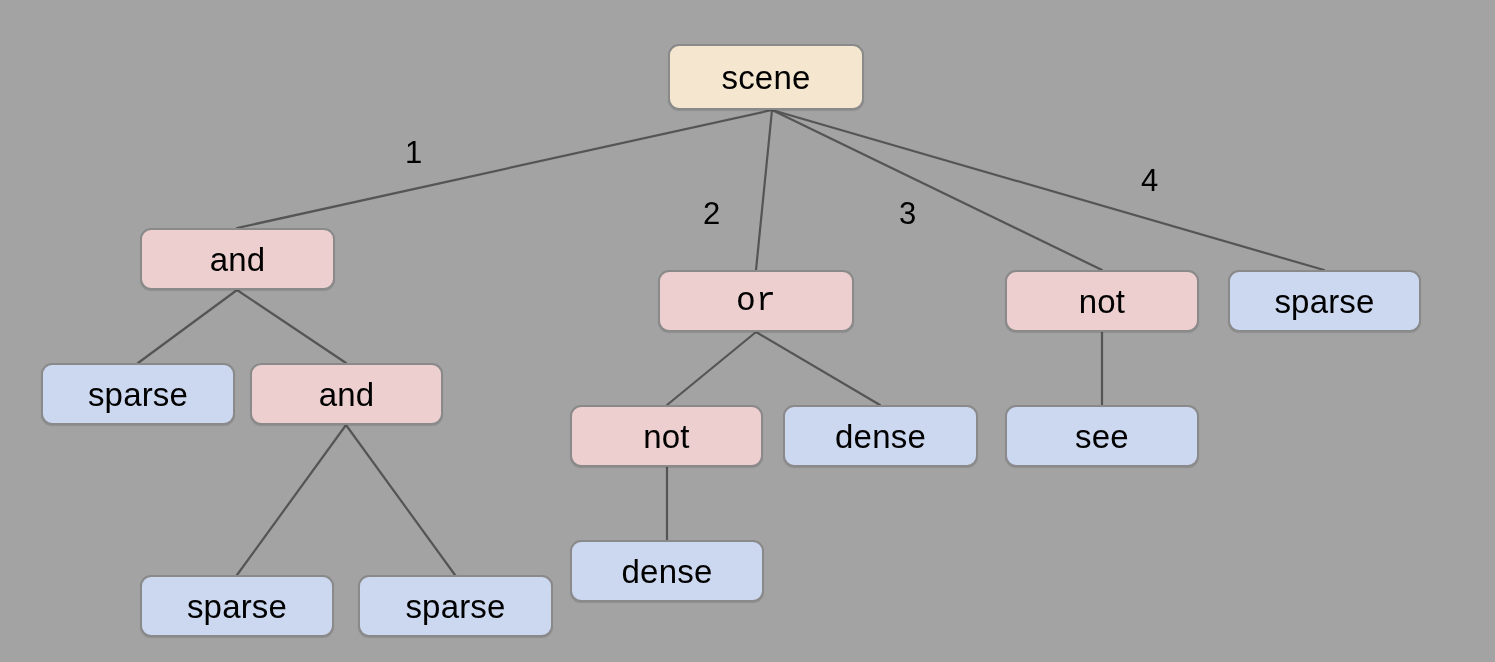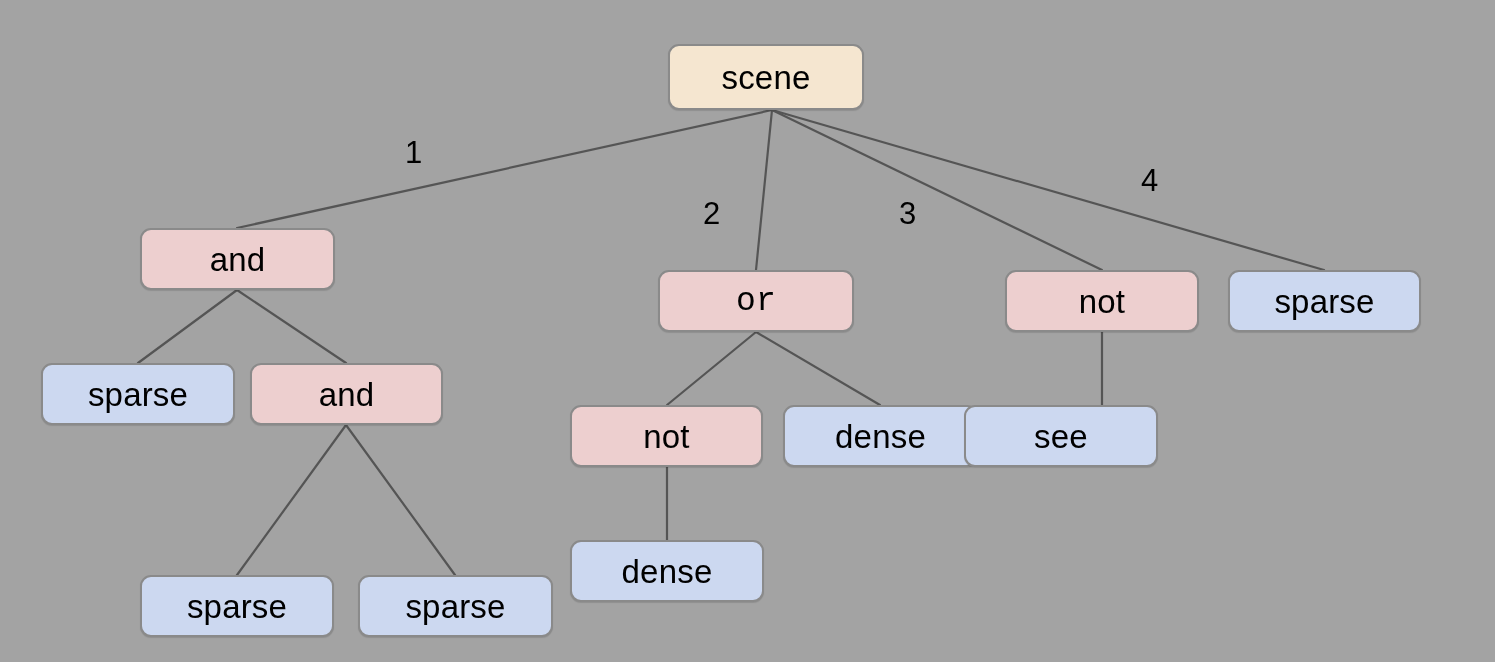--- a/index.html
+++ b/index.html
@@ -85,21 +85,21 @@
       </div>
       <div class="node" style="left: 250px; top: 363px; width: 193px; height: 62px; background: rgb(237, 207, 207); border-color: rgb(138, 138, 138); color: rgb(0, 0, 0);">
         <span>and</span>
       </div>
       <div class="node" style="left: 570px; top: 405px; width: 193px; height: 62px; background: rgb(237, 207, 207); border-color: rgb(138, 138, 138); color: rgb(0, 0, 0);">
         <span>not</span>
       </div>
       <div class="node" style="left: 783px; top: 405px; width: 195px; height: 62px; background: rgb(204, 216, 240); border-color: rgb(138, 138, 138); color: rgb(0, 0, 0);">
         <span>dense</span>
       </div>
-      <div class="node" style="left: 964px; top: 405px; width: 194px; height: 62px; background: rgb(204, 216, 240); border-color: rgb(138, 138, 138); color: rgb(0, 0, 0);">
+      <div class="node" style="left: 1005px; top: 405px; width: 194px; height: 62px; background: rgb(204, 216, 240); border-color: rgb(138, 138, 138); color: rgb(0, 0, 0);">
         <span>see</span>
       </div>
       <div class="node" style="left: 570px; top: 540px; width: 194px; height: 62px; background: rgb(204, 216, 240); border-color: rgb(138, 138, 138); color: rgb(0, 0, 0);">
         <span>dense</span>
       </div>
       <div class="node" style="left: 140px; top: 575px; width: 194px; height: 62px; background: rgb(204, 216, 240); border-color: rgb(138, 138, 138); color: rgb(0, 0, 0);">
         <span>sparse</span>
       </div>
       <div class="node" style="left: 358px; top: 575px; width: 195px; height: 62px; background: rgb(204, 216, 240); border-color: rgb(138, 138, 138); color: rgb(0, 0, 0);">
         <span>sparse</span>

